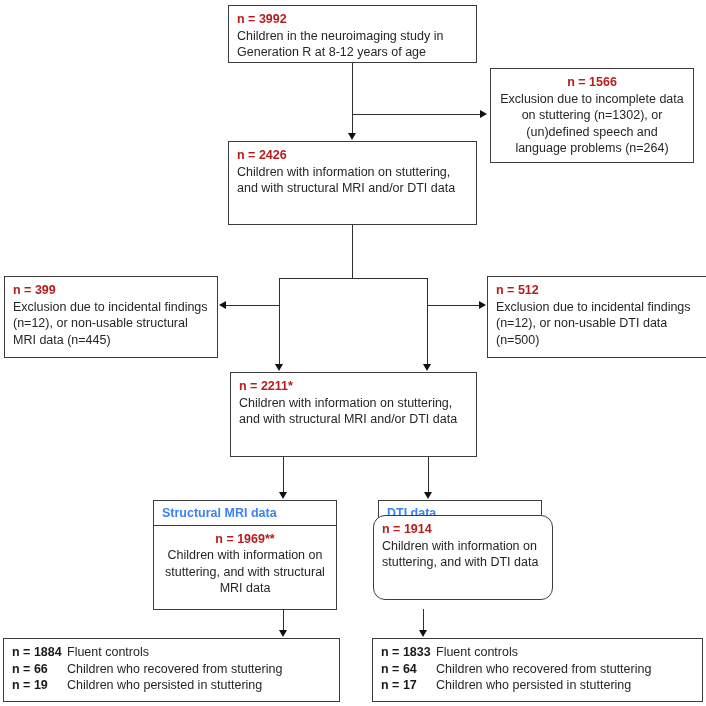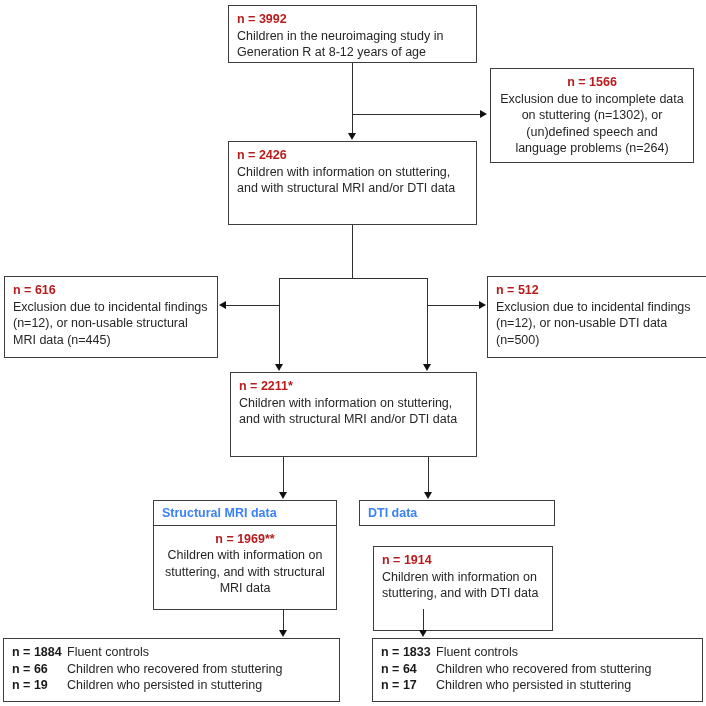--- a/index.html
+++ b/index.html
@@ -38,21 +38,21 @@
     <div class="nval">n = 1566</div>
     <div>Exclusion due to incomplete data on stuttering (n=1302), or (un)defined speech and language problems (n=264)</div>
   </div>
 
   <div class="box" style="left:228px;top:141px;width:249px;height:84px;">
     <div class="nval">n = 2426</div>
     <div>Children with information on stuttering, and with structural MRI and/or DTI data</div>
   </div>
 
   <div class="box" style="left:4px;top:276px;width:214px;height:82px;">
-    <div class="nval">n = 616</div>
+    <div class="nval">n = 399</div>
     <div>Exclusion due to incidental findings (n=12), or non-usable structural MRI data (n=445)</div>
   </div>
 
   <div class="box" style="left:487px;top:276px;width:225px;height:82px;">
     <div class="nval">n = 512</div>
     <div>Exclusion due to incidental findings (n=12), or non-usable DTI data (n=500)</div>
   </div>
 
   <div class="box" style="left:230px;top:372px;width:247px;height:85px;">
     <div class="nval">n = 2211*</div>
@@ -60,24 +60,24 @@
   </div>
 
   <div class="box hdrbox" style="left:153px;top:500px;width:184px;height:26px;">
     <span>Structural MRI data</span>
   </div>
   <div class="box" style="left:153px;top:524.6px;width:184px;height:85px;text-align:center;">
     <div class="nval">n = 1969**</div>
     <div>Children with information on stuttering, and with structural MRI data</div>
   </div>
 
-  <div class="box hdrbox" style="left:359px;top:500px;width:196px;height:26px;">
+  <div class="box hdrbox" style="left:378px;top:500px;width:164px;height:26px;">
     <span>DTI data</span>
   </div>
-  <div class="box" style="left:373px;top:546px;width:180px;height:85px;">
+  <div class="box" style="left:373px;top:515px;width:180px;height:85px;border-radius:12px;">
     <div class="nval">n = 1914</div>
     <div>Children with information on stuttering, and with DTI data</div>
   </div>
 
   <div class="box" style="left:3px;top:638px;width:337px;height:64px;">
     <div class="row">
       <span class="num">n = 1884</span>
       <span>Fluent controls</span>
     </div>
     <div class="row">

